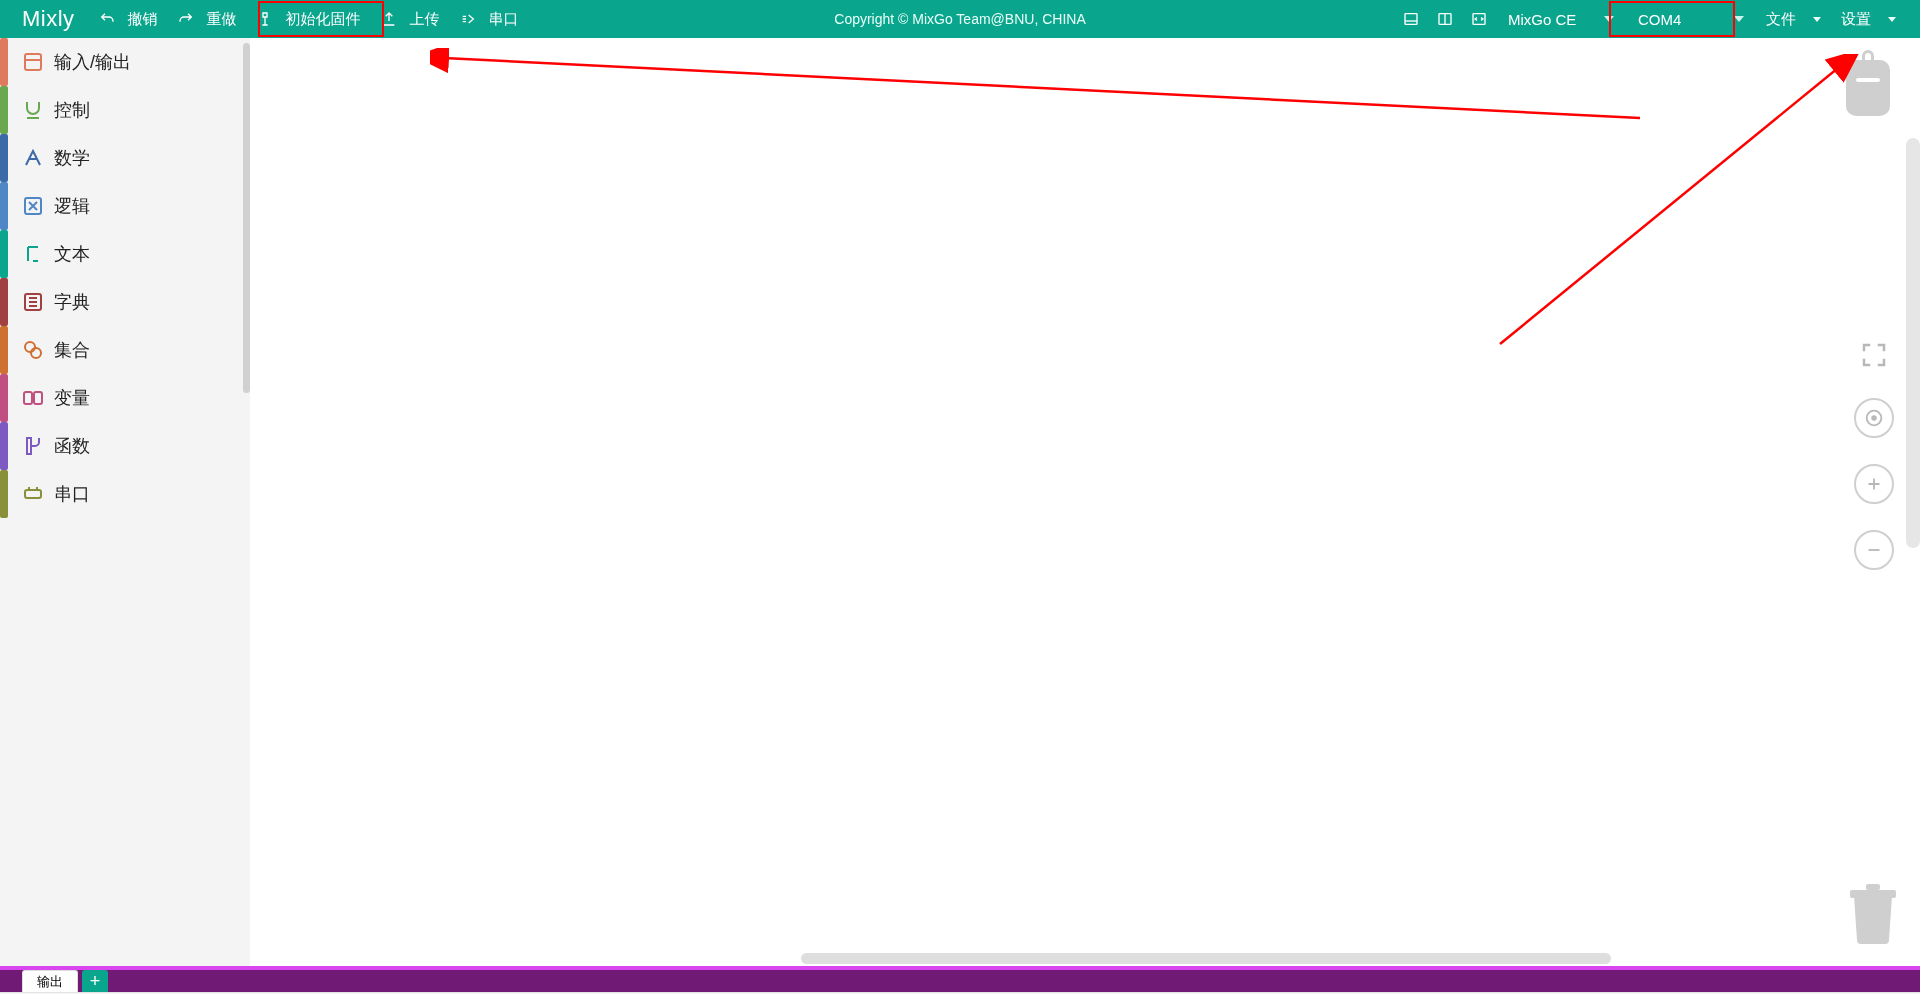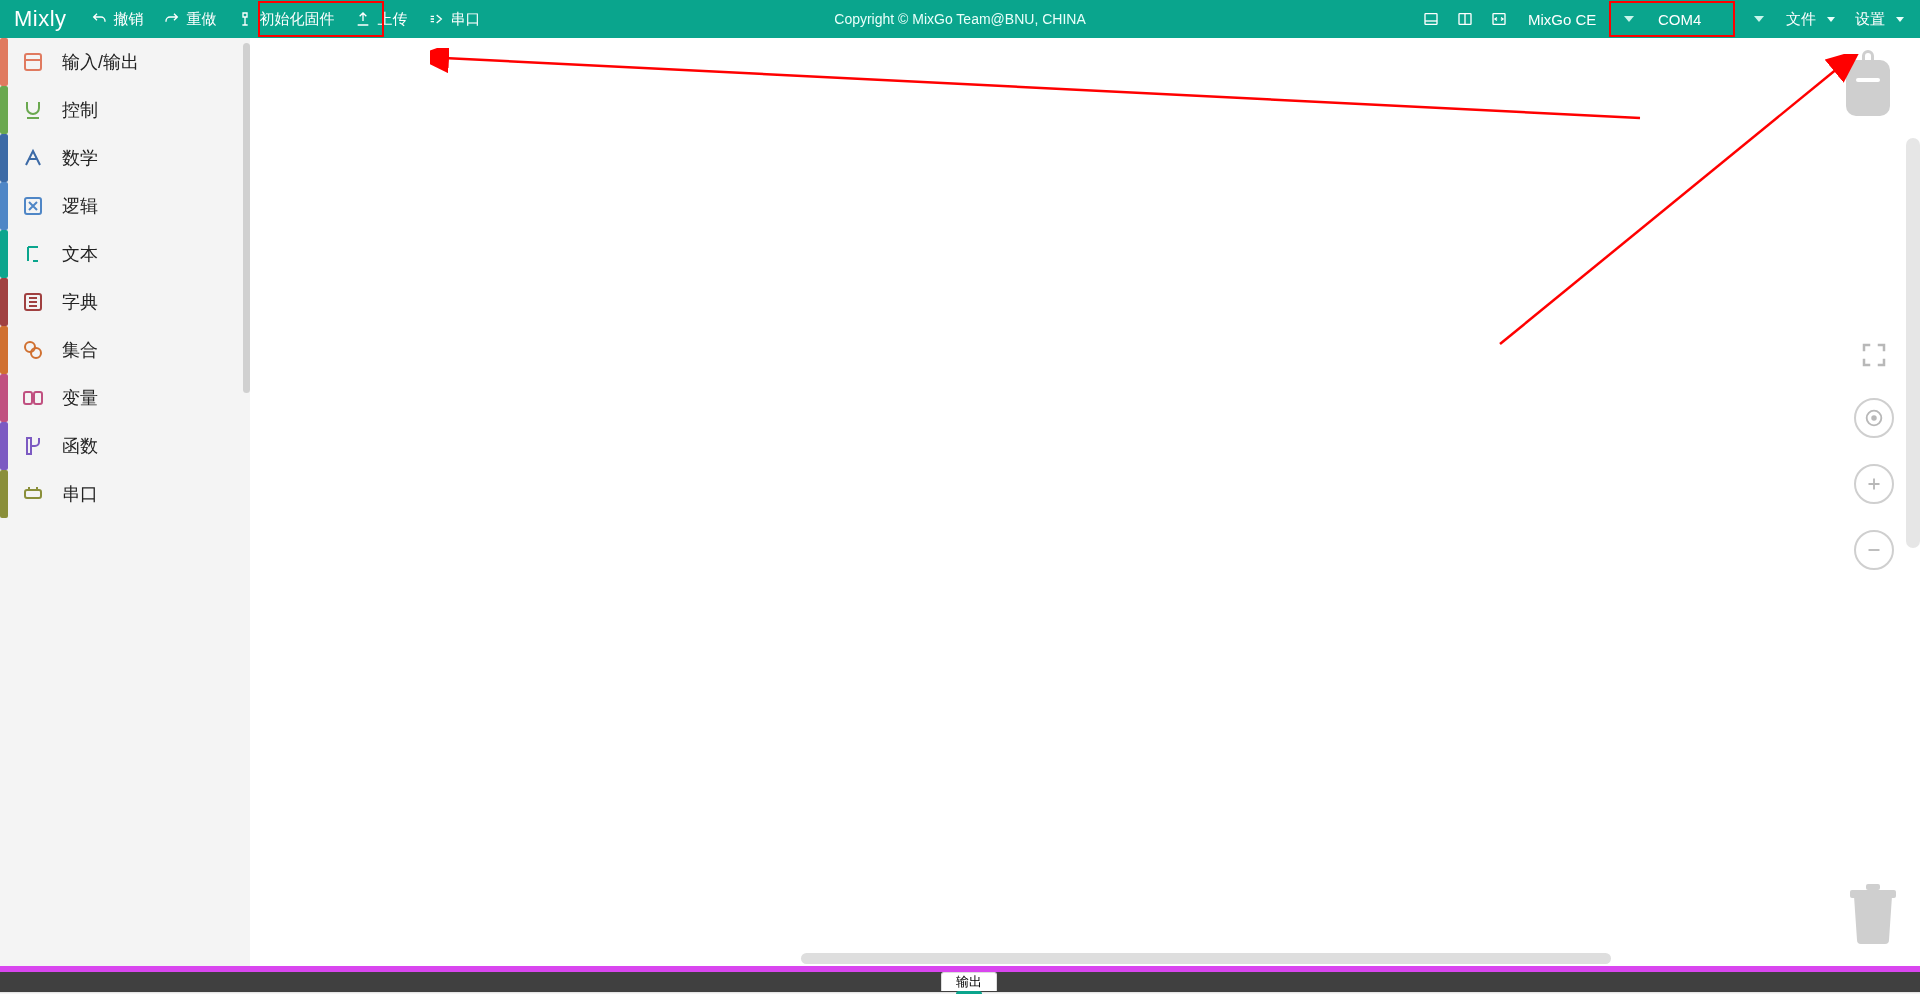--- a/index.html
+++ b/index.html
@@ -5,25 +5,25 @@
 * { margin: 0; padding: 0; box-sizing: border-box; }
 body {
   font-family: -apple-system, "Segoe UI", "Microsoft YaHei", sans-serif;
   width: 1920px; height: 994px; overflow: hidden; background: #fff;
   transform-origin: top left;
 }
 
 .toolbar {
   height: 38px; background: #0aa58d; color: #fff;
   display: flex; align-items: center; font-size: 15px;
-  padding: 0 6px; position: relative;
+  padding: 0 14px; position: relative;
 }
 .brand { font-size: 22px; font-weight: 500; padding: 0 14px 0 8px; letter-spacing: .5px; }
 .tbtn {
-  display: flex; align-items: center; gap: 7px; padding: 0 10px; height: 100%;
+  display: flex; align-items: center; gap: 13px; padding: 0 10px; height: 100%;
   cursor: pointer; white-space: nowrap;
 }
 .tbtn .ic { width: 16px; height: 16px; display:inline-flex; align-items:center; justify-content:center; }
 .tbtn svg { width: 16px; height: 16px; stroke: #fff; fill: none; stroke-width: 2; }
 .copyright {
   position: absolute; left: 50%; transform: translateX(-50%);
   font-size: 14px; color: #e9fffa;
 }
 .spacer { flex: 1; }
 .iconbtn { width: 34px; justify-content:center; padding:0; }
@@ -37,21 +37,21 @@
 
 
 .main { display:flex; height: calc(100% - 38px - 28px); position:relative; }
 
 
 .catbar {
   width: 250px; background:#f4f4f4; position:relative; overflow:hidden;
 }
 .catlist { display:flex; flex-direction:column; }
 .cat {
-  display:flex; align-items:center; height:48px; gap:16px;
+  display:flex; align-items:center; height:48px; gap:8px;
   padding-left:10px; cursor:pointer; position:relative;
 }
 .cat .stripe{ width:8px; height:100%; border-radius:2px; position:absolute; left:0; top:0;}
 .cat .caticon{
   width:26px;height:26px; margin-left:10px;
   display:flex;align-items:center;justify-content:center;
 }
 .cat .caticon svg{ width:24px;height:24px; fill:none; stroke-width:2;}
 .cat .catlabel{ font-size:18px; color:#222;}
 .catbar .sb-scroll{
@@ -85,22 +85,22 @@
 .ws-toolbtn svg{ stroke:#b8b8b8; fill:none; stroke-width:2; width:22px; height:22px;}
 .trash{
   width:50px;height:60px; position:absolute; right:22px; bottom:22px; cursor:pointer;
 }
 .trash svg{ width:50px;height:60px; fill:#cfcfcf;}
 
 .arrow-annot{ position:absolute; pointer-events:none; }
 
 
 .tabrow{
-  height:26px; background:#404040; border-top:6px solid #d946ef; display:flex; align-items:center;
-  font-size:13px; padding-left:22px;flex-direction:column;
+  height:26px; background:#701a75; border-top:4px solid #d946ef; display:flex; align-items:center;
+  font-size:13px; padding-left:22px;
 }
 .tab{
   padding:0 14px; height:100%; display:flex;align-items:center; border:1px solid #ddd; border-bottom:none;
   background:#fff; border-radius:3px 3px 0 0; margin-right:4px;
 }
 .tab.add{ background:#0aa58d; color:#fff; width:26px; padding:0; justify-content:center; font-size:18px; border:none;}
 .output-area{
   height:24px; background:#f5f5f5; border-top:1px solid #e5e5e5;
 }
 

